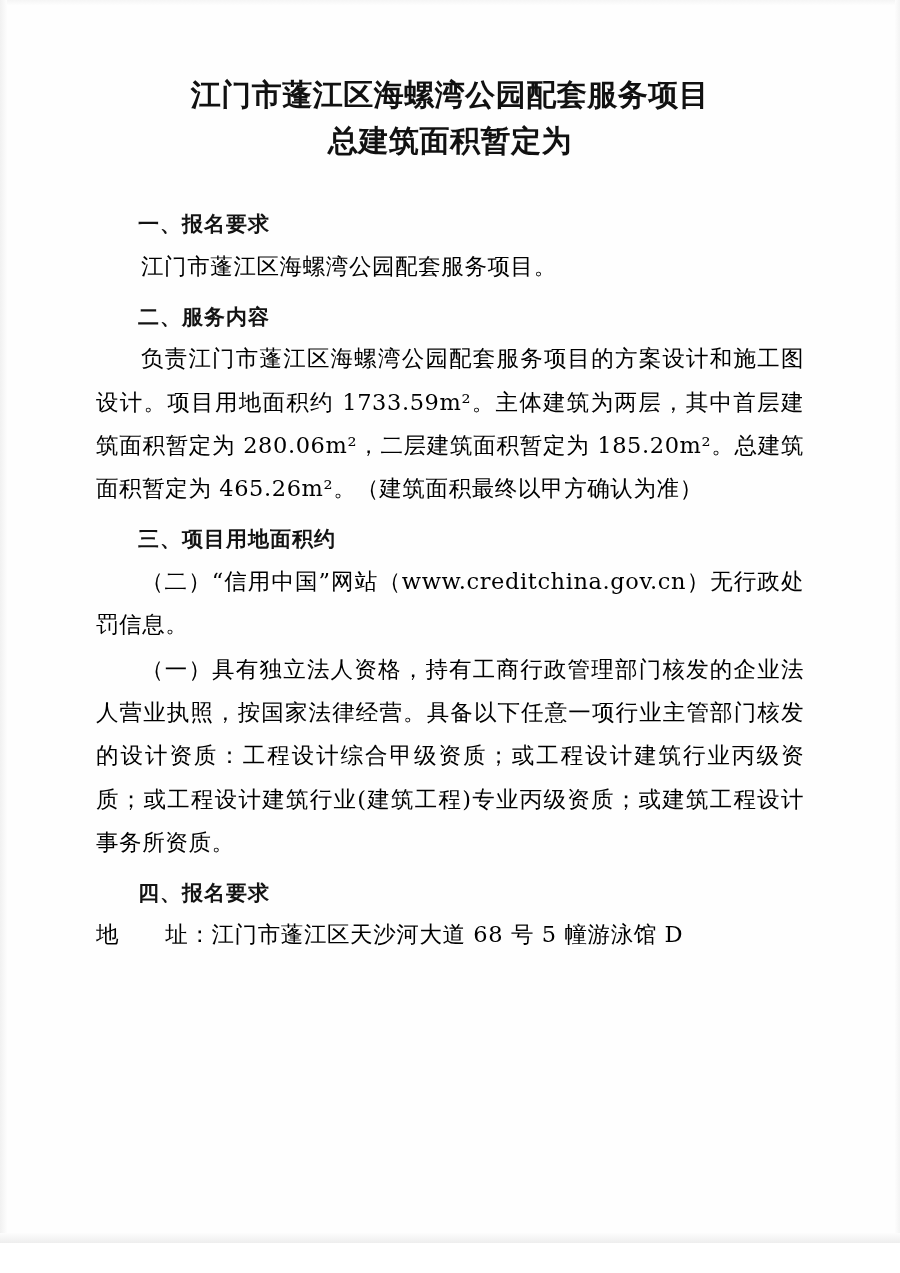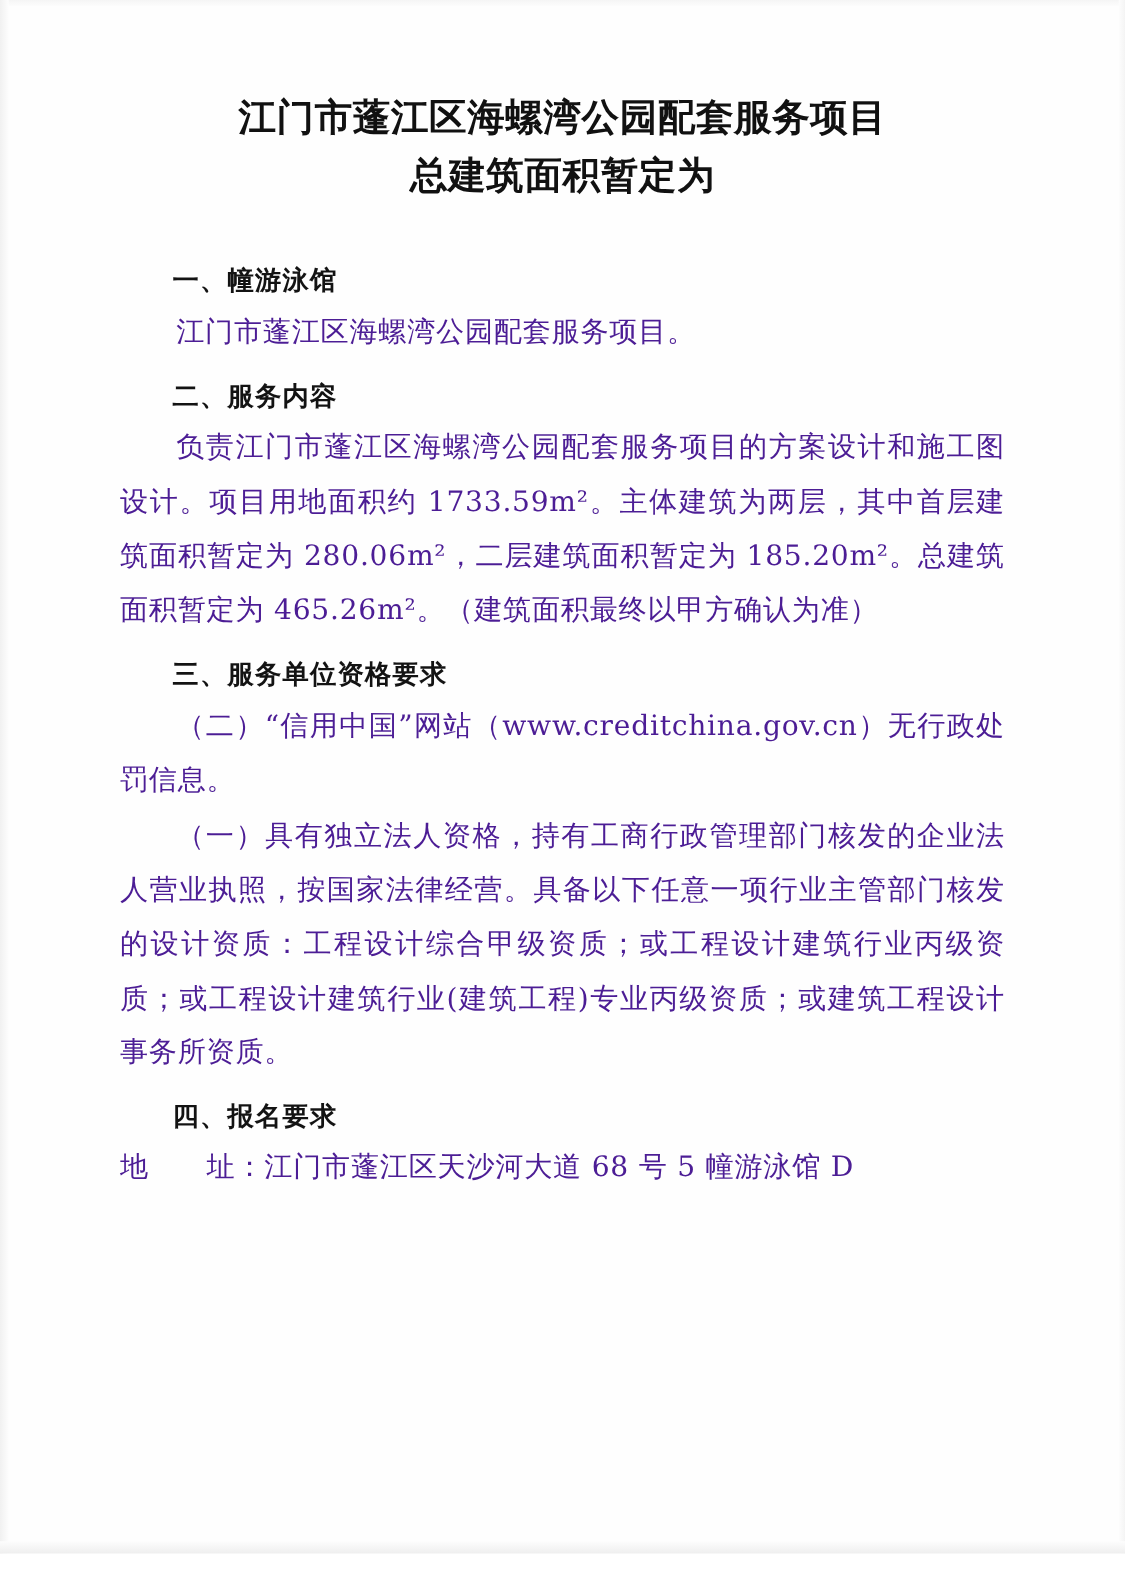--- a/index.html
+++ b/index.html
@@ -79,21 +79,21 @@
     padding-left: 42px;
   }
 
   
   .body-para {
     font-size: 22.5px;
     line-height: 1.92;
     text-align: justify;
     text-justify: inter-ideograph;
     letter-spacing: 0.6px;
-    color: #4c1d95;
+    color: #000000;
     margin: 0 0 2px 0;
   }
   .body-para.indent {
     text-indent: 45px;
   }
   .body-para.flat {
     text-indent: 0;
   }
 
   .para-group { margin-bottom: 2px; }
@@ -112,35 +112,35 @@
   <div class="scan-edge-bottom"></div>
 
   <div class="content">
 
     <h1 class="doc-title">
       <span class="tline">江门市蓬江区海螺湾公园配套服务项目</span>
       <span class="tline">总建筑面积暂定为</span>
     </h1>
 
     <div class="para-group">
-      <div class="section-heading">一、幢游泳馆</div>
+      <div class="section-heading">一、报名要求</div>
       <p class="body-para indent">江门市蓬江区海螺湾公园配套服务项目。</p>
     </div>
 
     <div class="gap-s"></div>
 
     <div class="para-group">
       <div class="section-heading">二、服务内容</div>
       <p class="body-para indent">负责江门市蓬江区海螺湾公园配套服务项目的方案设计和施工图设计。项目用地面积约 1733.59m²。主体建筑为两层，其中首层建筑面积暂定为 280.06m²，二层建筑面积暂定为 185.20m²。总建筑面积暂定为 465.26m²。（建筑面积最终以甲方确认为准）</p>
     </div>
 
     <div class="gap-s"></div>
 
     <div class="para-group">
-      <div class="section-heading">三、服务单位资格要求</div>
+      <div class="section-heading">三、项目用地面积约</div>
       <p class="body-para indent">（二）“信用中国”网站（www.creditchina.gov.cn）无行政处罚信息。</p>
       <p class="body-para indent">（一）具有独立法人资格，持有工商行政管理部门核发的企业法人营业执照，按国家法律经营。具备以下任意一项行业主管部门核发的设计资质：工程设计综合甲级资质；或工程设计建筑行业丙级资质；或工程设计建筑行业(建筑工程)专业丙级资质；或建筑工程设计事务所资质。</p>
     </div>
 
     <div class="gap-s"></div>
 
     <div class="para-group">
       <div class="section-heading">四、报名要求</div>
       <p class="body-para flat">地　　址：江门市蓬江区天沙河大道 68 号 5 幢游泳馆 D</p>
     </div>

